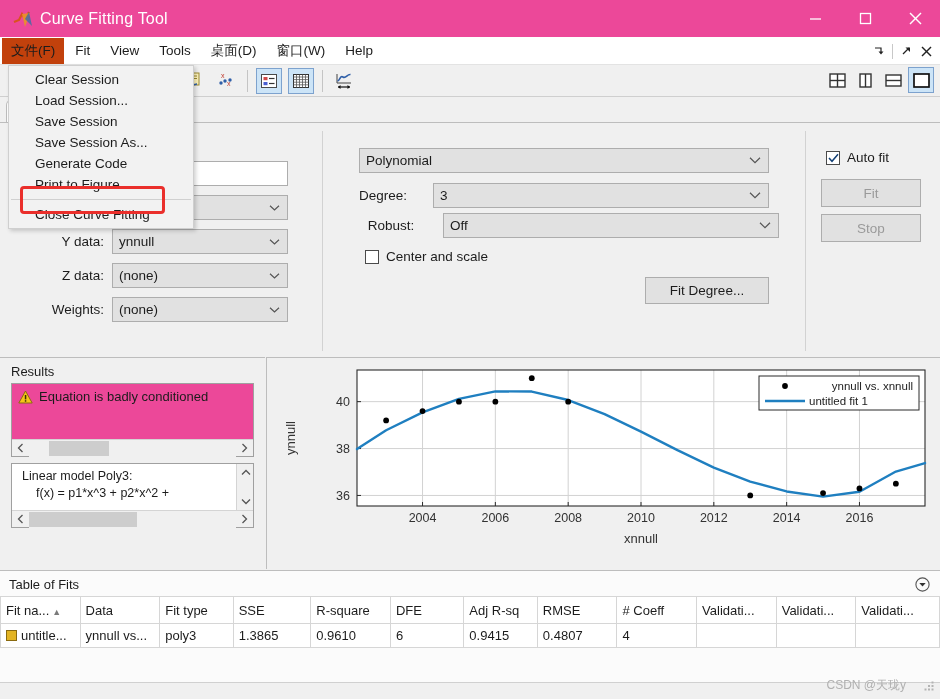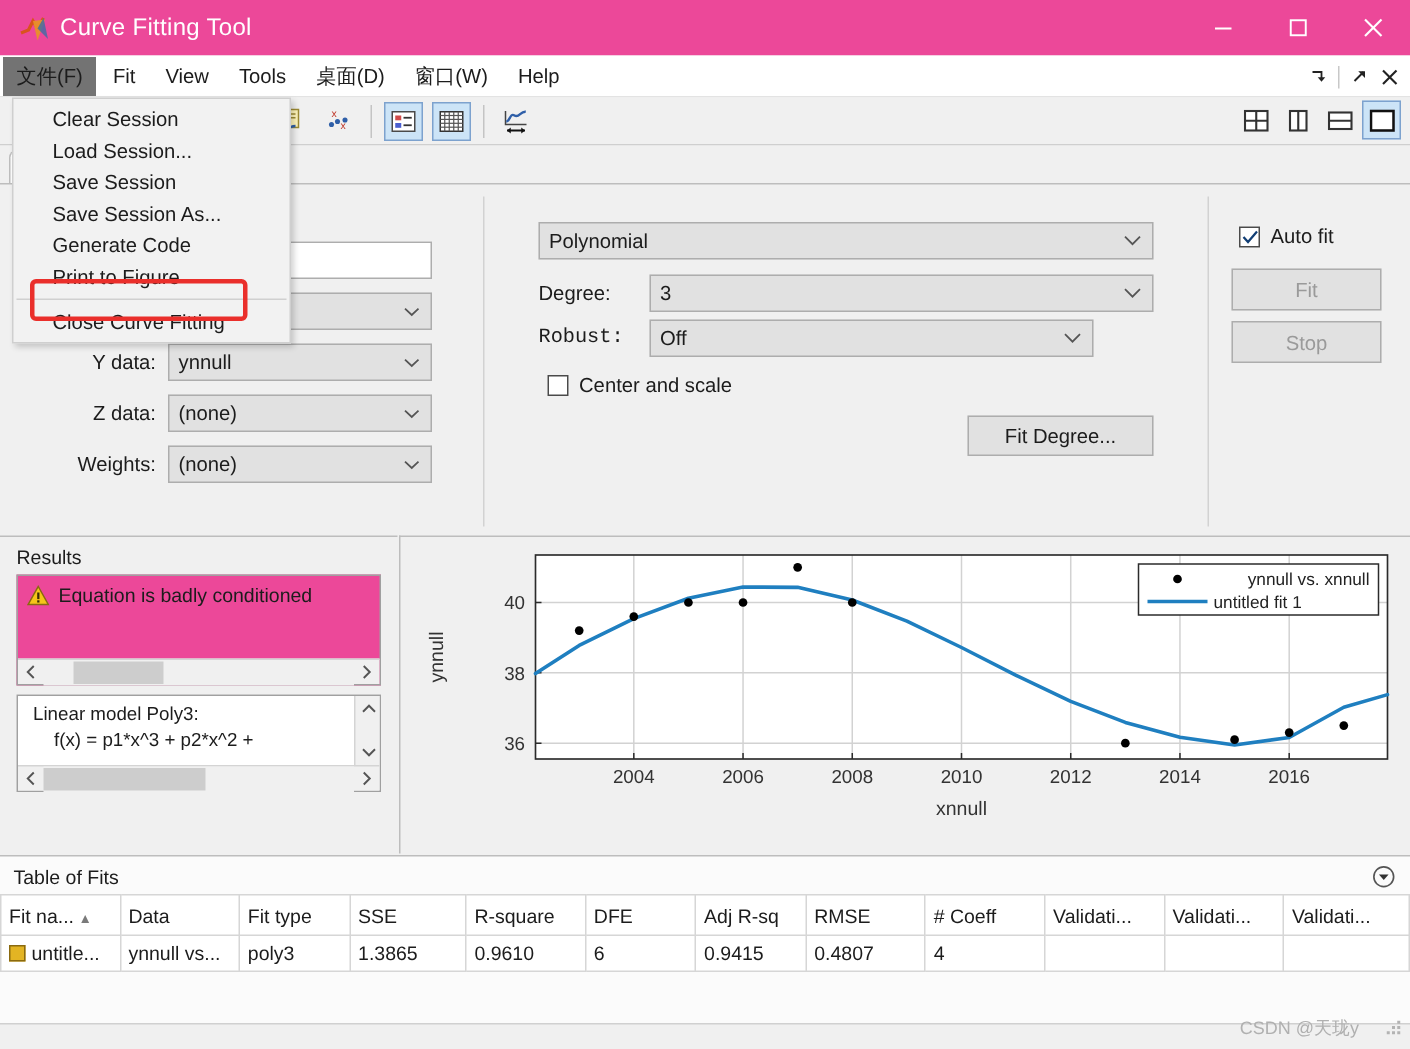--- a/index.html
+++ b/index.html
@@ -25,21 +25,21 @@
   .winbtn { width: 50px; height: 37px; display: flex; align-items: center; justify-content: center; color: #fff; }
   .winbtn svg { display:block; }
 
   
   .menubar {
     position: absolute; left: 0; top: 37px; width: 940px; height: 28px;
     background: #ffffff; display: flex; align-items: center;
     border-bottom: 1px solid #e3e3e3;
   }
   .menuitem { font-size: 13.5px; color: #1c1c1c; padding: 4px 9px; margin-left: 2px; white-space: nowrap; }
-  .menuitem.active { background: #737373; }
+  .menuitem.active { background: #c2410c; }
   .menubar-right { position: absolute; right: 4px; top: 0; height: 28px; display:flex; align-items:center; }
   .mb-ico { width: 20px; height: 28px; display:flex; align-items:center; justify-content:center; color:#1c1c1c;}
   .mb-sep { width:1px; height:15px; background:#c8c8c8; margin: 0 3px; }
 
   
   .toolbar {
     position: absolute; left: 0; top: 65px; width: 940px; height: 32px;
     background: #f0f0f0; border-bottom: 1px solid #cfcfcf;
     display: flex; align-items: center;
   }
@@ -368,22 +368,22 @@
         <div class="combo" style="width:336px; margin-left:10px;">
           <span>3</span>
           <span class="caret">
             <svg width="12" height="9" viewBox="0 0 12 9">
                 <path d="M1 2 L6 7 L11 2" fill="none" stroke="#555" stroke-width="1.2"></path>
               </svg>
           </span>
         </div>
       </div>
       <div class="row" style="left:36px; top:82px;">
-        <div class="lbl" style="width:64px; text-align:left;font-family:Liberation Mono, monospace;">Robust:</div>
-        <div class="combo" style="width:296px; margin-left:10px;">
+        <div class="lbl" style="width:64px; text-align:center;">Robust:</div>
+        <div class="combo" style="width:336px; margin-left:20px;">
           <span>Off</span>
           <span class="caret">
             <svg width="12" height="9" viewBox="0 0 12 9">
                 <path d="M1 2 L6 7 L11 2" fill="none" stroke="#555" stroke-width="1.2"></path>
               </svg>
           </span>
         </div>
       </div>
       <div class="chkrow" style="position:absolute; left:42px; top:118px;">
         <span class="chkbox"></span>

